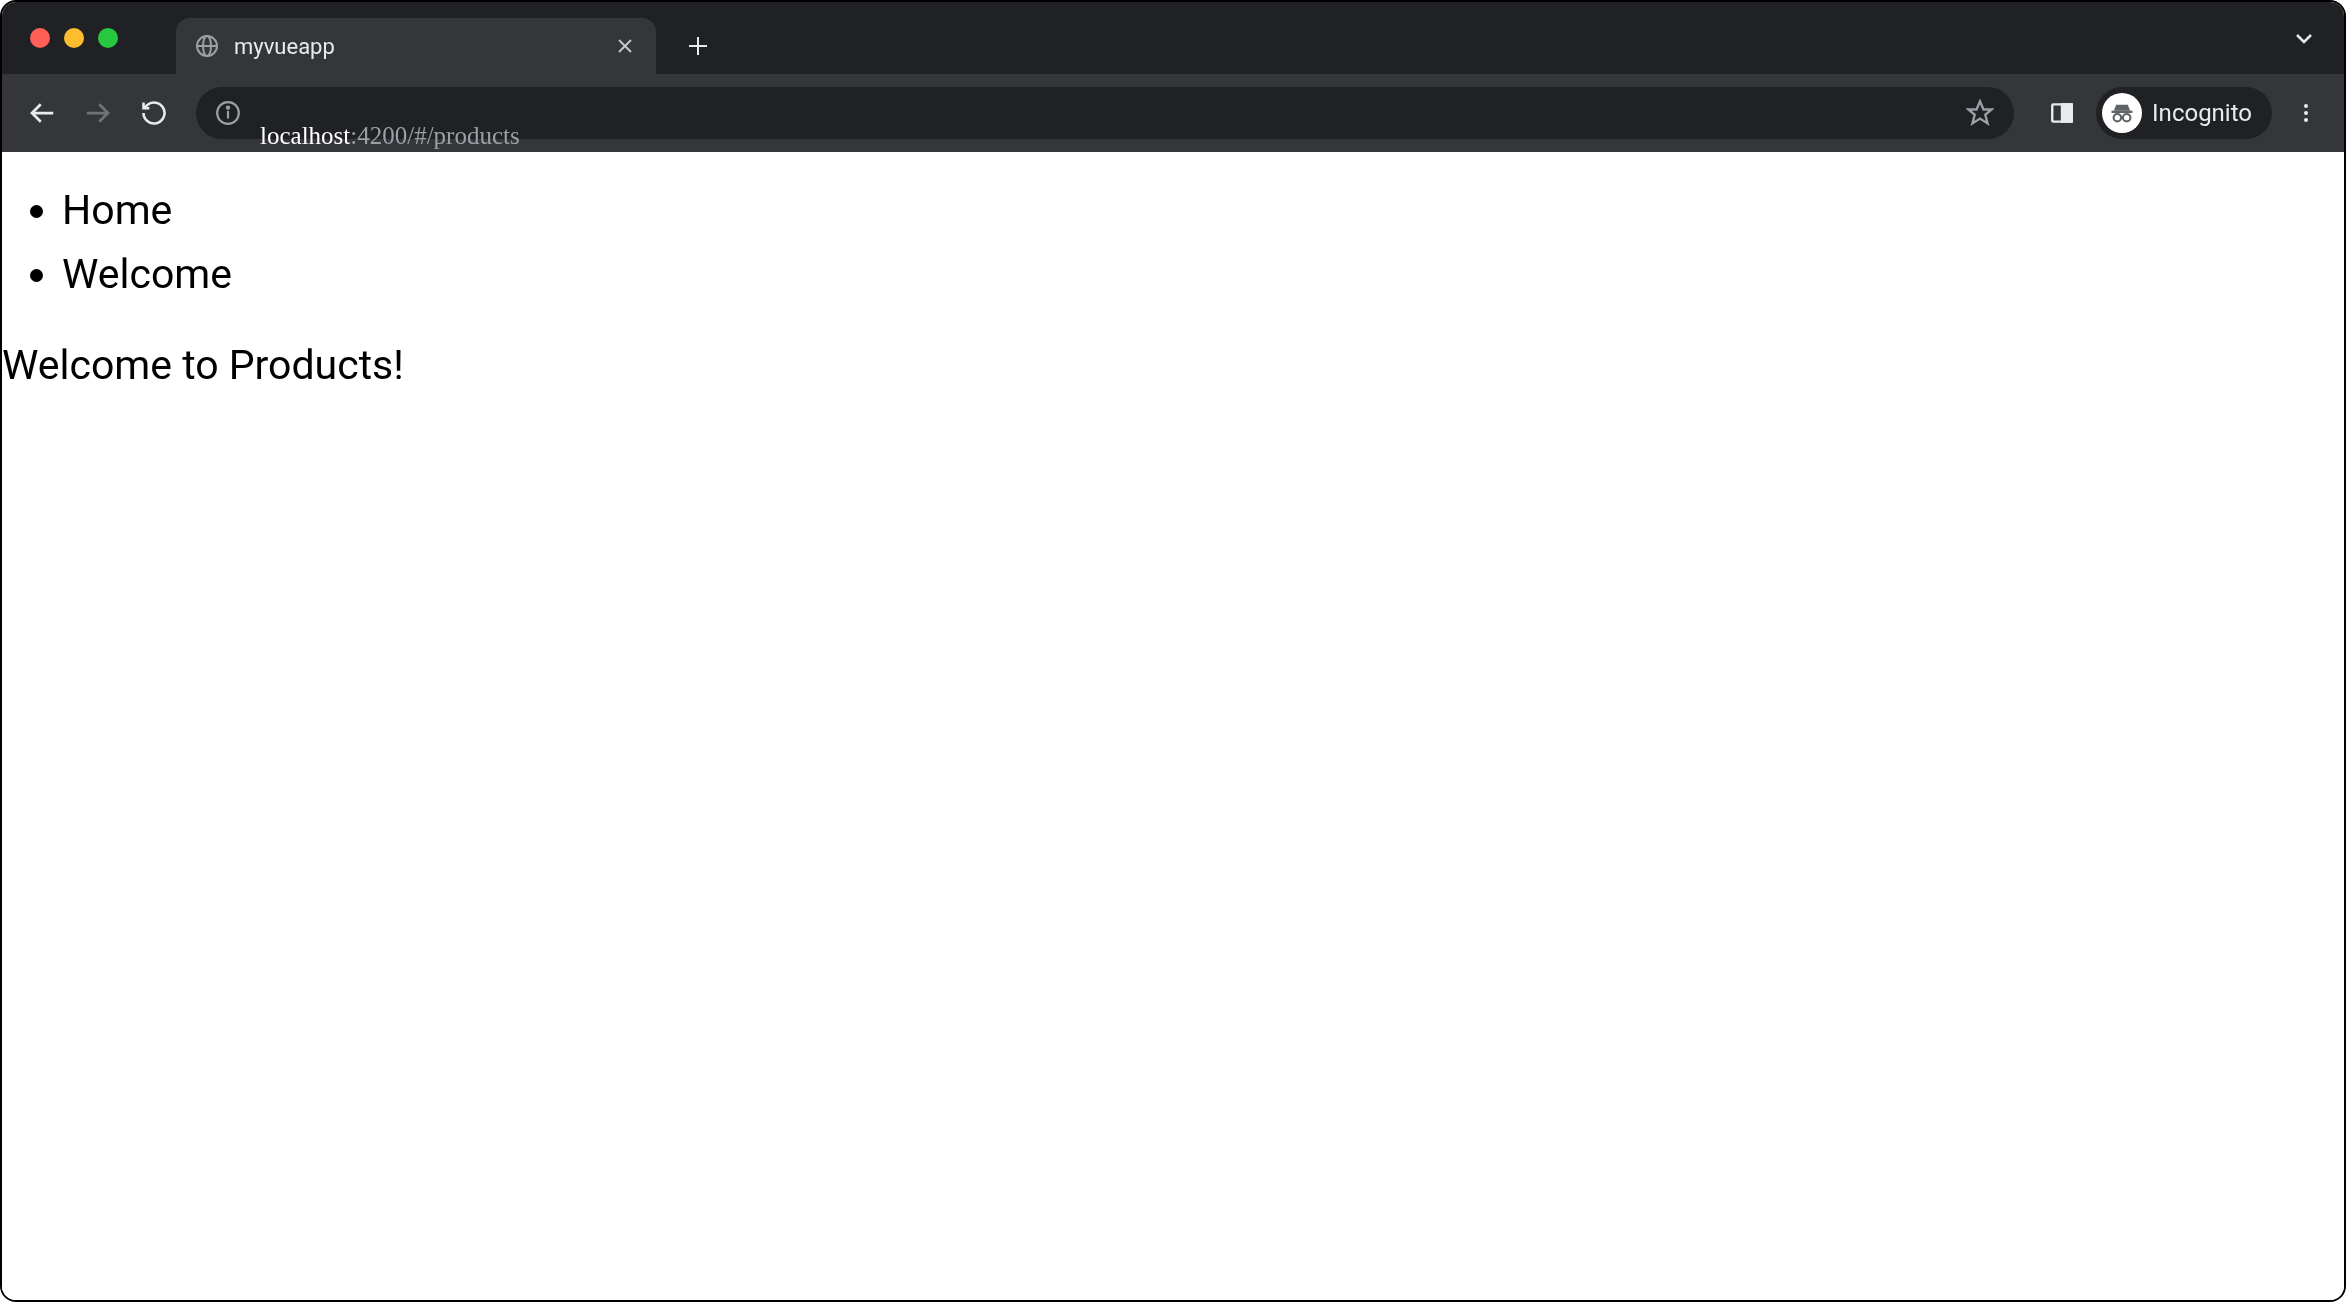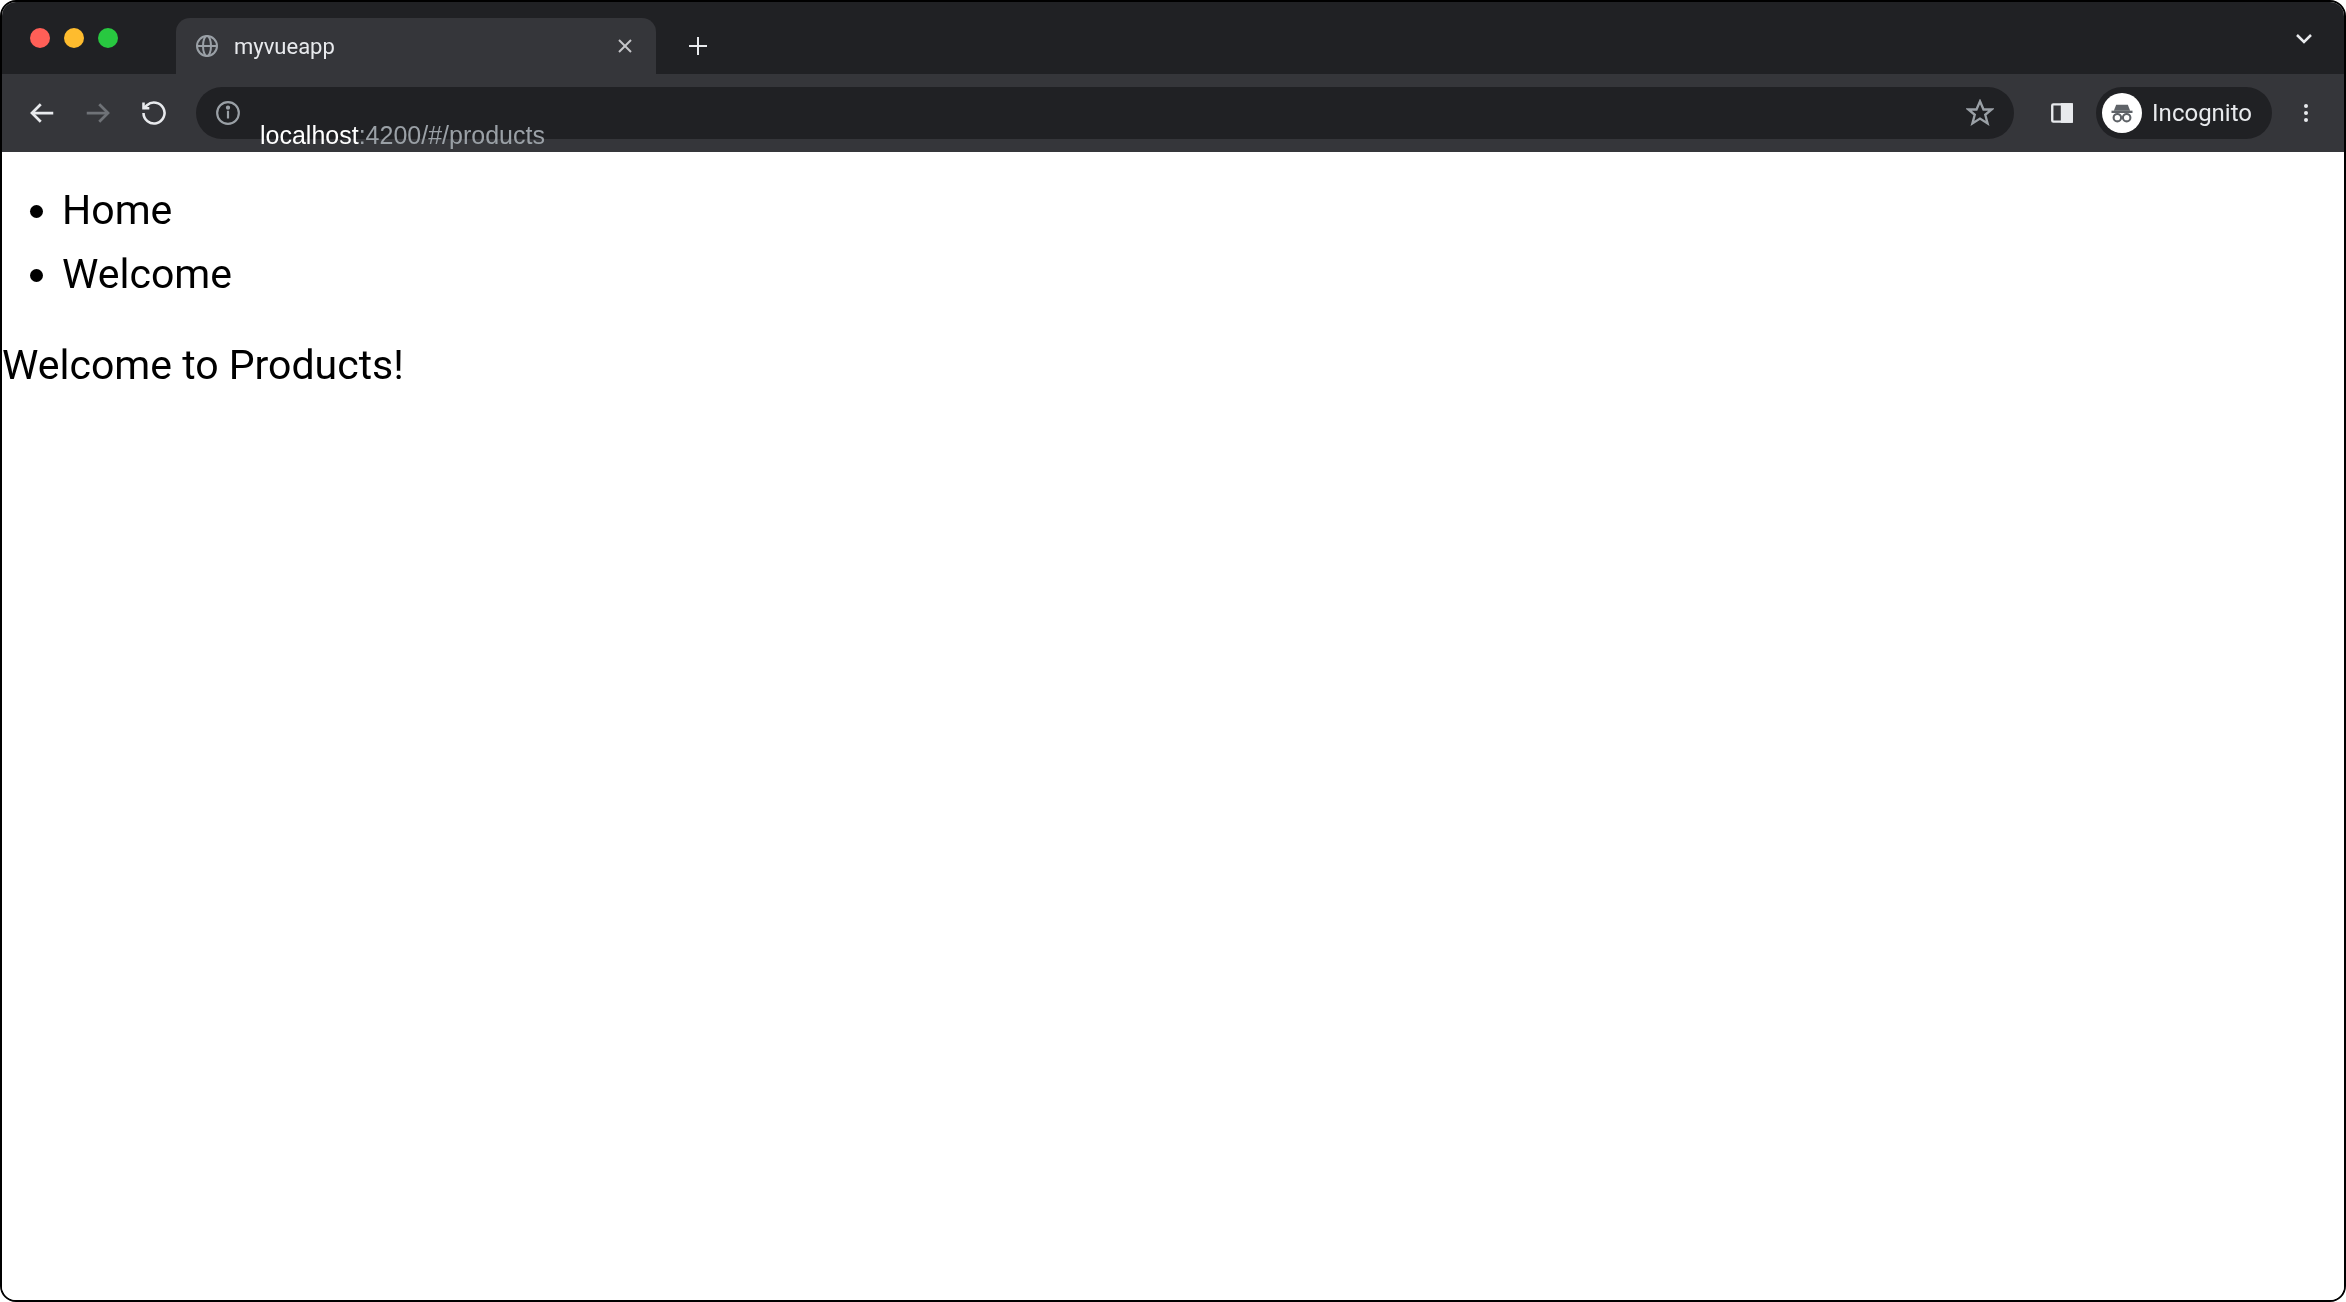--- a/index.html
+++ b/index.html
@@ -145,21 +145,21 @@
     .info-icon {
       width: 28px;
       height: 28px;
       margin-right: 18px;
       display: flex;
       align-items: center;
       justify-content: center;
     }
     .url {
       flex: 1;
-      font-family: Liberation Sans, sans-serif;
+      font-family: Liberation Serif, serif;
       margin-top: 45px;
     }
     .url .host { color: #ffffff; }
     .url .path { color: #9aa0a6; }
     .star-icon {
       margin-left: auto;
       width: 32px;
       height: 32px;
       display: flex;
       align-items: center;

